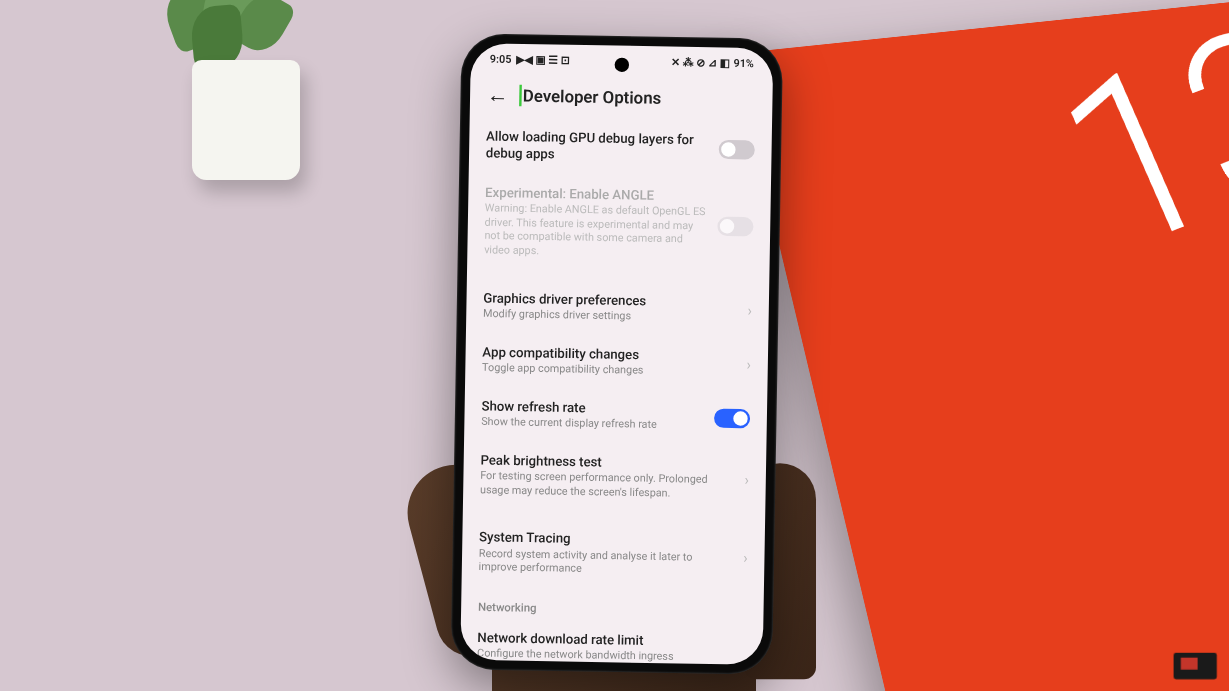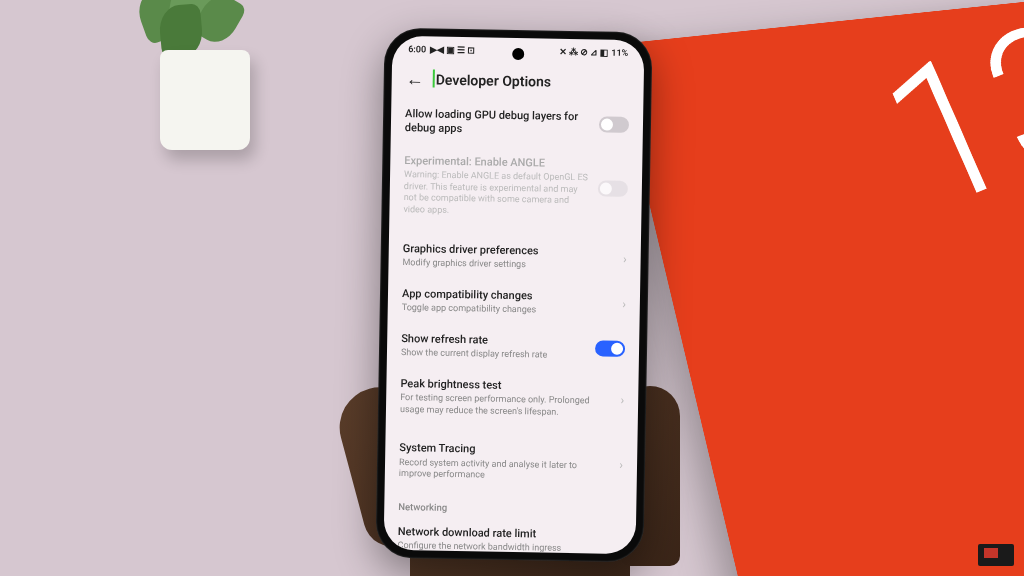--- a/index.html
+++ b/index.html
@@ -290,26 +290,26 @@
   <div class="palm"></div>
   <div class="fingers"></div>
 </div>
 
 <div class="phone">
   <div class="phone-screen">
     <div class="camera-hole"></div>
 
     <div class="status-bar">
       <div class="status-left">
-        <span>6:00</span>
+        <span>9:05</span>
         <span class="status-icons">▶◀ ▣ ☰ ⊡</span>
       </div>
       <div class="status-right">
         <span class="status-icons">✕ ⁂ ⊘ ⊿ ◧</span>
-        <span>11%</span>
+        <span>91%</span>
       </div>
     </div>
 
     <div class="header">
       <span class="back-arrow">←</span>
       <span class="header-title">
         <span class="header-cursor"></span>
         <span>Developer Options</span>
       </span>
     </div>

